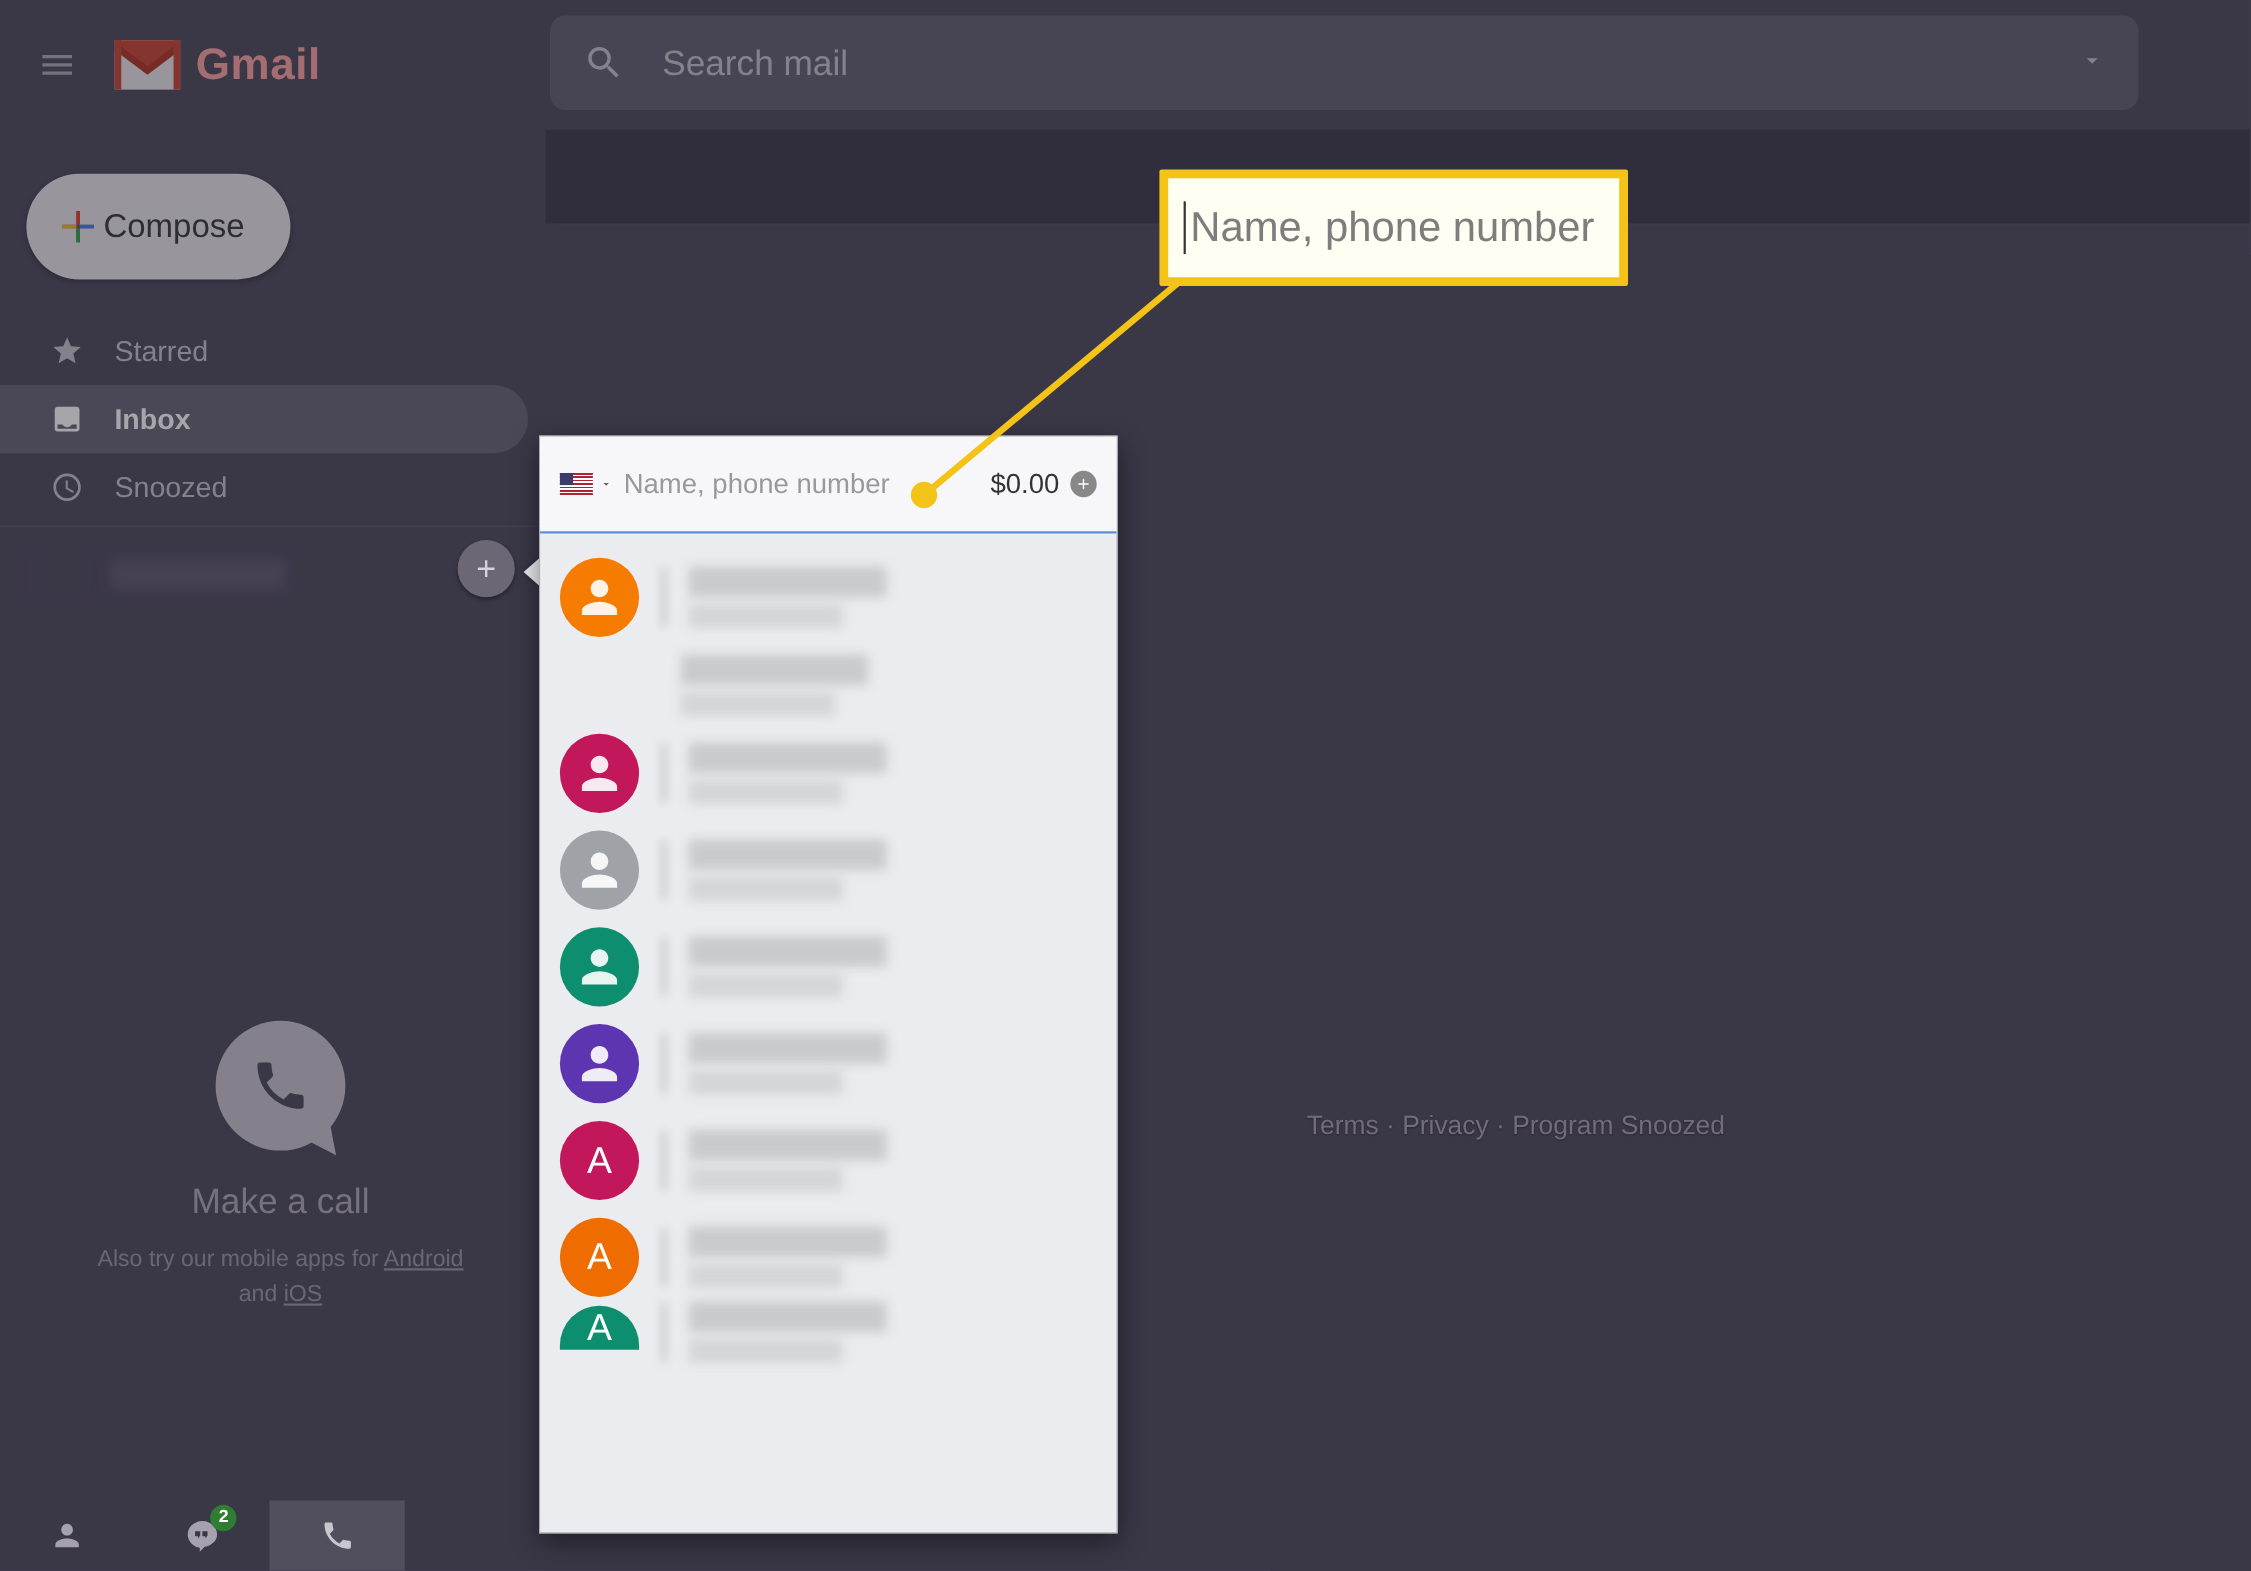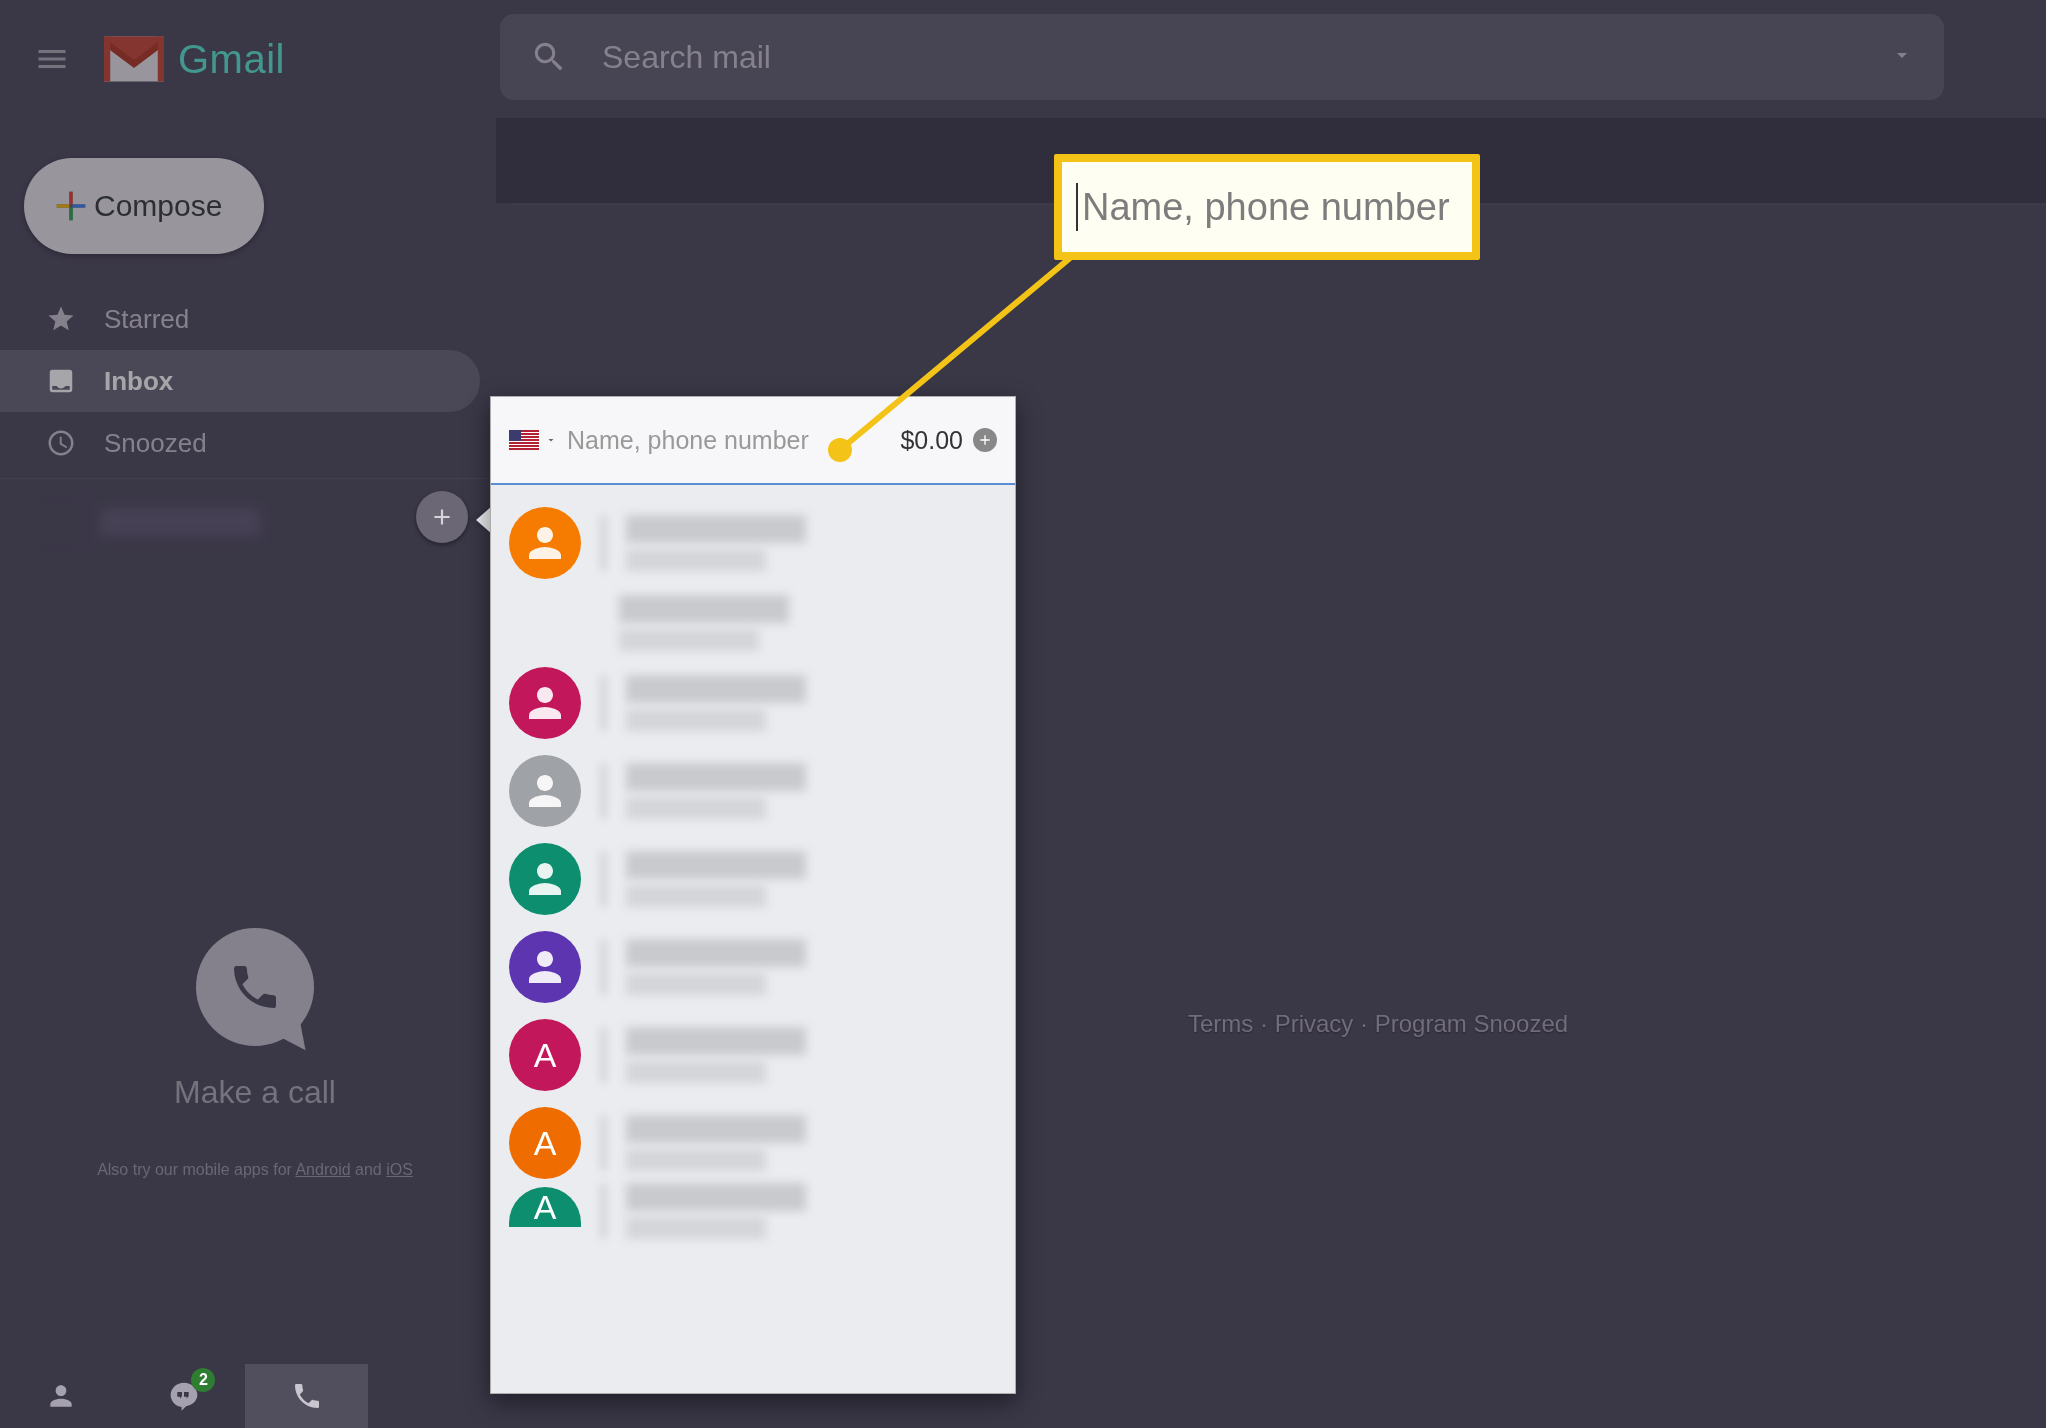--- a/index.html
+++ b/index.html
@@ -4,21 +4,21 @@
 <style>
 * { margin: 0; padding: 0; box-sizing: border-box; font-family: 'Helvetica Neue', Arial, sans-serif; }
 body { width: 2046px; height: 1428px; position: relative; overflow: hidden; background: #524e62; }
 
 
 .header { position: absolute; top: 0; left: 0; right: 0; height: 118px; display: flex; align-items: center; padding: 0 28px; }
 .menu-btn { width: 48px; height: 48px; display: flex; align-items: center; justify-content: center; cursor: pointer; }
 .menu-btn svg { width: 36px; height: 36px; fill: #b0adb8; }
 .logo-wrap { display: flex; align-items: center; margin-left: 28px; gap: 14px; }
 .gmail-logo-envelope { width: 60px; height: 46px; position: relative; }
-.gmail-text { color: #5eead4; font-size: 40px; font-weight: 400; letter-spacing: 0.5px; }
+.gmail-text { color: #fca5a5; font-size: 40px; font-weight: 700; letter-spacing: 0.5px; }
 .search-bar { position: absolute; left: 500px; top: 14px; width: 1444px; height: 86px; background: rgba(255,255,255,0.12); border-radius: 14px; display: flex; align-items: center; padding: 0 30px; }
 .search-bar svg { width: 38px; height: 38px; fill: #c9c6d0; }
 .search-input { flex: 1; background: transparent; border: none; outline: none; font-size: 32px; color: #fff; margin-left: 34px; }
 .search-input::placeholder { color: #c9c6d0; }
 .search-options { margin-left: auto; }
 .search-options svg { width: 24px; height: 24px; fill: #c9c6d0; }
 
 
 .sidebar { position: absolute; top: 118px; left: 0; bottom: 0; width: 510px; }
 .compose-btn { position: absolute; top: 40px; left: 24px; height: 96px; background: #e8e6ec; border-radius: 48px; display: flex; align-items: center; padding: 0 42px 0 28px; gap: 4px; box-shadow: 0 2px 6px rgba(0,0,0,0.3); cursor: pointer; }
@@ -32,21 +32,21 @@
 .hangouts-user { display: flex; align-items: center; gap: 16px; }
 .hangouts-avatar { width: 56px; height: 50px; background: #524e62; filter: blur(4px); }
 .hangouts-name { width: 160px; height: 28px; background: rgba(120,110,140,0.5); filter: blur(6px); }
 .new-chat-btn { position: absolute; left: 416px; top: 491px; width: 52px; height: 52px; border-radius: 50%; background: #6b6775; display: flex; align-items: center; justify-content: center; cursor: pointer; box-shadow: 0 2px 4px rgba(0,0,0,0.4); }
 .new-chat-btn svg { width: 26px; height: 26px; fill: #d6d3dc; }
 .call-section { position: absolute; top: 810px; left: 0; width: 510px; text-align: center; color: #aaa6b5; }
 .call-bubble { width: 118px; height: 118px; border-radius: 50%; background: #c9c6d0; margin: 0 auto 14px; position: relative; }
 .call-bubble::after { content: ''; position: absolute; bottom: -8px; right: 6px; width: 0; height: 0; border-left: 18px solid transparent; border-right: 8px solid transparent; border-top: 26px solid #c9c6d0; transform: rotate(-28deg); }
 .call-bubble svg { position: absolute; top: 50%; left: 50%; transform: translate(-50%,-50%); width: 56px; height: 56px; fill: #524e62; }
 .call-title { font-size: 32px; color: #b0adb8; margin-top: 28px; }
-.call-sub { font-size: 16px; color: #9e9aa8; margin-top: 47px; line-height: 1.5; padding: 0 72px; }
+.call-sub { font-size: 21px; color: #9e9aa8; margin-top: 18px; line-height: 1.5; padding: 0 72px; }
 .call-sub a { color: #9e9aa8; text-decoration: underline; cursor: pointer; }
 
 
 .bottom-bar { position: absolute; bottom: 0; left: 0; width: 368px; height: 64px; display: flex; }
 .bottom-btn { flex: 1; display: flex; align-items: center; justify-content: center; cursor: pointer; position: relative; }
 .bottom-btn.active { background: rgba(255,255,255,0.12); }
 .bottom-btn svg { width: 32px; height: 32px; fill: #a5a1af; }
 .bottom-btn.active svg { fill: #c9c6d0; }
 .badge { position: absolute; top: 4px; right: 30px; min-width: 24px; height: 24px; border-radius: 12px; background: #2e7d32; color: #fff; font-size: 16px; display: flex; align-items: center; justify-content: center; font-weight: 600; }
 

